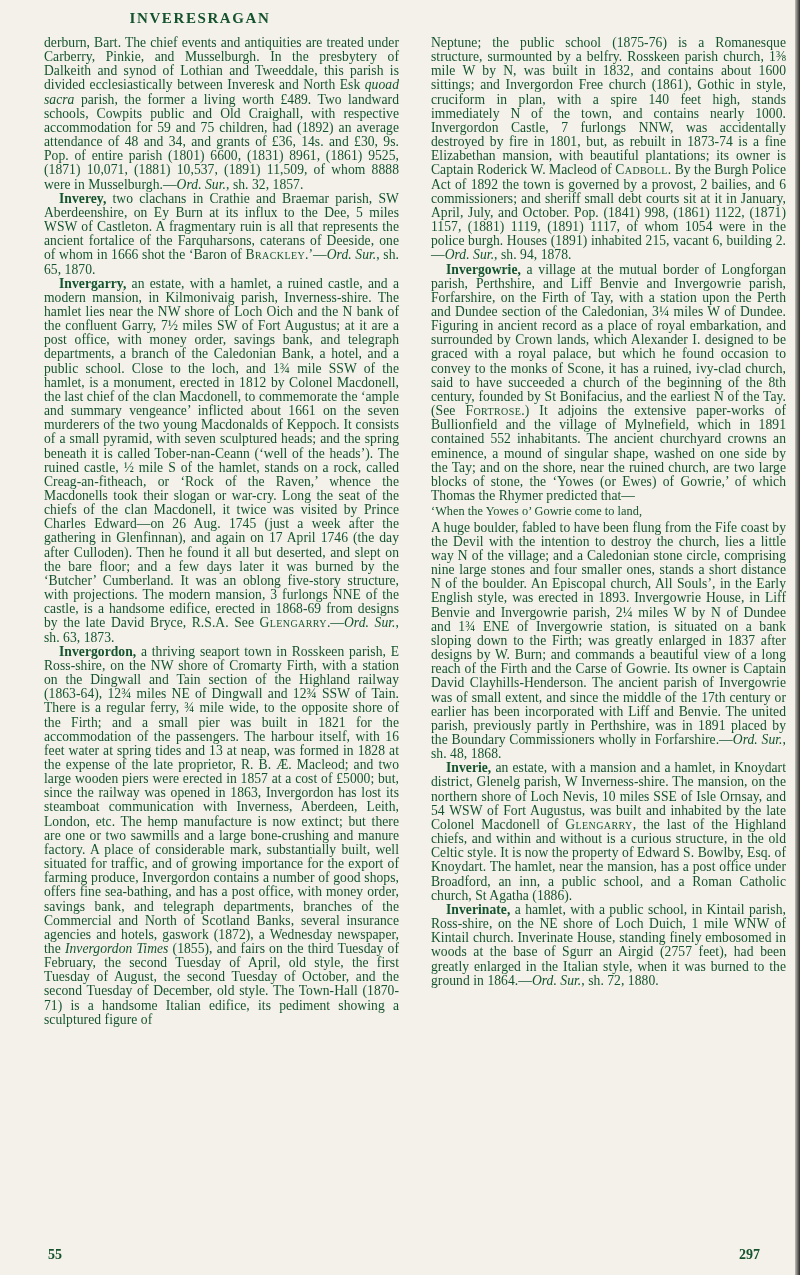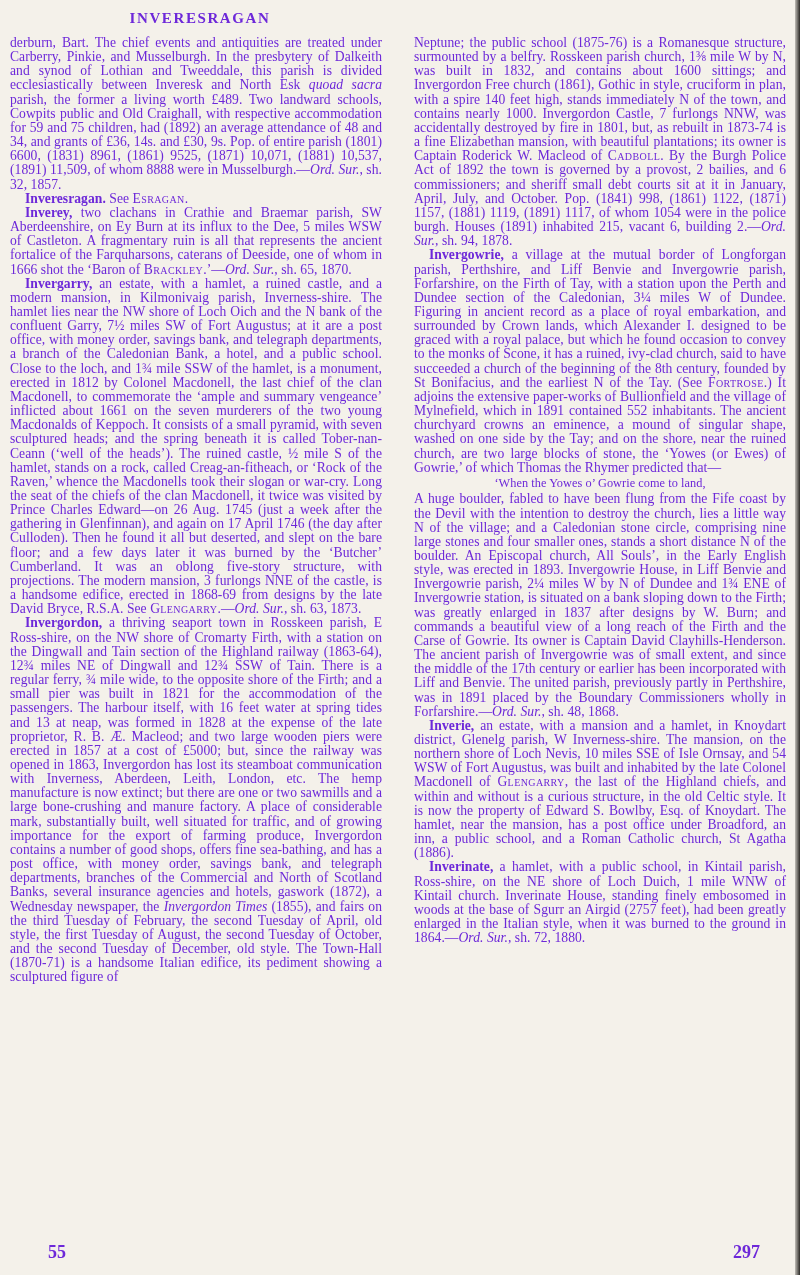--- a/index.html
+++ b/index.html
@@ -5,83 +5,83 @@
   html, body { margin: 0; padding: 0; }
   body {
     width: 800px; height: 1275px; overflow: hidden;
     background: #e9e6e0;
     font-family: "Liberation Serif", serif;
   }
   .page {
     position: relative;
     width: 800px; height: 1275px;
     background: #f4f1ea;
-    color: #6d28d9;
+    color: #14532d;
     box-sizing: border-box;
   }
   .scan-edge {
     position: absolute; right: 0; top: 0; width: 5px; height: 100%;
     background: linear-gradient(to right, rgba(40,38,34,0.25), #2a2824);
   }
   .running-heads {
     display: flex; padding-top: 10px;
   }
   .running-heads > div {
     width: 50%; text-align: center;
     font-weight: bold; font-size: 15px; letter-spacing: 1.6px;
   }
   .columns {
     display: flex;
     padding: 9px 14px 0 10px;
     gap: 32px;
     height: 1214px;
     overflow: hidden;
     box-sizing: content-box;
+    margin-left: 34px;
   }
   .col {
     width: 50%;
     text-align: justify;
     font-size: 13.6px;
     line-height: 14.15px;
     letter-spacing: 0.05px;
   }
   .col p { margin: 0; padding: 0; }
   .col p.indent { text-indent: 15px; }
   .col p.noindent { text-indent: 0; }
   .b  { font-weight: bold; }
   .i  { font-style: italic; }
   .sc { font-variant: small-caps; letter-spacing: 0.4px; font-family: Liberation Serif, serif; }
   .verse {
-    text-align: center;
+    text-align: left;
     font-size: 12.3px;
     line-height: 13.5px;
     margin: 2px 0 2px 0;
   }
   .folio {
     position: absolute;
     bottom: 12px;
     font-weight: bold;
-    font-size: 18px;
+    font-size: 14px;
   }
   .folio-left  { left: 48px; }
   .folio-right { right: 40px; margin-top: 40px; }
 </style>
 </head>
 <body>
 
 <div class="page">
 
   <div class="running-heads">
     <div>INVERESRAGAN</div>
   </div>
 
   <div class="columns">
     <div class="col" id="col-left">
         <p class="noindent"><span>derburn, Bart.  The chief events and antiquities are treated under Carberry, Pinkie, and Musselburgh.  In the presbytery of Dalkeith and synod of Lothian and Tweeddale, this parish is divided ecclesiastically between Inveresk and North Esk </span><span class="i">quoad sacra</span><span> parish, the former a living worth £489.  Two landward schools, Cowpits public and Old Craighall, with respective accommodation for 59 and 75 children, had (1892) an average attendance of 48 and 34, and grants of £36, 14s. and £30, 9s.  Pop. of entire parish (1801) 6600, (1831) 8961, (1861) 9525, (1871) 10,071, (1881) 10,537, (1891) 11,509, of whom 8888 were in Musselburgh.—</span><span class="i">Ord. Sur.</span><span>, sh. 32, 1857.</span></p>
-        <p class="indent"><span class="b">Inveresragan.</span><span>  See </span><span class="sc">Esragan</span><span>.</span></p>
         <p class="indent"><span class="b">Inverey,</span><span> two clachans in Crathie and Braemar parish, SW Aberdeenshire, on Ey Burn at its influx to the Dee, 5 miles WSW of Castleton.  A fragmentary ruin is all that represents the ancient fortalice of the Farquharsons, caterans of Deeside, one of whom in 1666 shot the ‘Baron of </span><span class="sc">Brackley</span><span>.’—</span><span class="i">Ord. Sur.</span><span>, sh. 65, 1870.</span></p>
         <p class="indent"><span class="b">Invergarry,</span><span> an estate, with a hamlet, a ruined castle, and a modern mansion, in Kilmonivaig parish, Inverness-shire.  The hamlet lies near the NW shore of Loch Oich and the N bank of the confluent Garry, 7½ miles SW of Fort Augustus; at it are a post office, with money order, savings bank, and telegraph departments, a branch of the Caledonian Bank, a hotel, and a public school.  Close to the loch, and 1¾ mile SSW of the hamlet, is a monument, erected in 1812 by Colonel Macdonell, the last chief of the clan Macdonell, to commemorate the ‘ample and summary vengeance’ inflicted about 1661 on the seven murderers of the two young Macdonalds of Keppoch.  It consists of a small pyramid, with seven sculptured heads; and the spring beneath it is called Tober-nan-Ceann (‘well of the heads’).  The ruined castle, ½ mile S of the hamlet, stands on a rock, called Creag-an-fitheach, or ‘Rock of the Raven,’ whence the Macdonells took their slogan or war-cry.  Long the seat of the chiefs of the clan Macdonell, it twice was visited by Prince Charles Edward—on 26 Aug. 1745 (just a week after the gathering in Glenfinnan), and again on 17 April 1746 (the day after Culloden).  Then he found it all but deserted, and slept on the bare floor; and a few days later it was burned by the ‘Butcher’ Cumberland.  It was an oblong five-story structure, with projections.  The modern mansion, 3 furlongs NNE of the castle, is a handsome edifice, erected in 1868-69 from designs by the late David Bryce, R.S.A.  See </span><span class="sc">Glengarry</span><span>.—</span><span class="i">Ord. Sur.</span><span>, sh. 63, 1873.</span></p>
         <p class="indent"><span class="b">Invergordon,</span><span> a thriving seaport town in Rosskeen parish, E Ross-shire, on the NW shore of Cromarty Firth, with a station on the Dingwall and Tain section of the Highland railway (1863-64), 12¾ miles NE of Dingwall and 12¾ SSW of Tain.  There is a regular ferry, ¾ mile wide, to the opposite shore of the Firth; and a small pier was built in 1821 for the accommodation of the passengers.  The harbour itself, with 16 feet water at spring tides and 13 at neap, was formed in 1828 at the expense of the late proprietor, R. B. Æ. Macleod; and two large wooden piers were erected in 1857 at a cost of £5000; but, since the railway was opened in 1863, Invergordon has lost its steamboat communication with Inverness, Aberdeen, Leith, London, etc.  The hemp manufacture is now extinct; but there are one or two sawmills and a large bone-crushing and manure factory.  A place of considerable mark, substantially built, well situated for traffic, and of growing importance for the export of farming produce, Invergordon contains a number of good shops, offers fine sea-bathing, and has a post office, with money order, savings bank, and telegraph departments, branches of the Commercial and North of Scotland Banks, several insurance agencies and hotels, gaswork (1872), a Wednesday newspaper, the </span><span class="i">Invergordon Times</span><span> (1855), and fairs on the third Tuesday of February, the second Tuesday of April, old style, the first Tuesday of August, the second Tuesday of October, and the second Tuesday of December, old style.  The Town-Hall (1870-71) is a handsome Italian edifice, its pediment showing a sculptured figure of</span></p>
       </div>
     <div class="col" id="col-right">
         <p class="noindent"><span>Neptune; the public school (1875-76) is a Romanesque structure, surmounted by a belfry.  Rosskeen parish church, 1⅜ mile W by N, was built in 1832, and contains about 1600 sittings; and Invergordon Free church (1861), Gothic in style, cruciform in plan, with a spire 140 feet high, stands immediately N of the town, and contains nearly 1000.  Invergordon Castle, 7 furlongs NNW, was accidentally destroyed by fire in 1801, but, as rebuilt in 1873-74 is a fine Elizabethan mansion, with beautiful plantations; its owner is Captain Roderick W. Macleod of </span><span class="sc">Cadboll</span><span>.  By the Burgh Police Act of 1892 the town is governed by a provost, 2 bailies, and 6 commissioners; and sheriff small debt courts sit at it in January, April, July, and October.  Pop. (1841) 998, (1861) 1122, (1871) 1157, (1881) 1119, (1891) 1117, of whom 1054 were in the police burgh.  Houses (1891) inhabited 215, vacant 6, building 2.—</span><span class="i">Ord. Sur.</span><span>, sh. 94, 1878.</span></p>
         <p class="indent"><span class="b">Invergowrie,</span><span> a village at the mutual border of Longforgan parish, Perthshire, and Liff Benvie and Invergowrie parish, Forfarshire, on the Firth of Tay, with a station upon the Perth and Dundee section of the Caledonian, 3¼ miles W of Dundee.  Figuring in ancient record as a place of royal embarkation, and surrounded by Crown lands, which Alexander I. designed to be graced with a royal palace, but which he found occasion to convey to the monks of Scone, it has a ruined, ivy-clad church, said to have succeeded a church of the beginning of the 8th century, founded by St Bonifacius, and the earliest N of the Tay.  (See </span><span class="sc">Fortrose</span><span>.)  It adjoins the extensive paper-works of Bullionfield and the village of Mylnefield, which in 1891 contained 552 inhabitants.  The ancient churchyard crowns an eminence, a mound of singular shape, washed on one side by the Tay; and on the shore, near the ruined church, are two large blocks of stone, the ‘Yowes (or Ewes) of Gowrie,’ of which Thomas the Rhymer predicted that—</span></p>
         <div class="verse">
           <div>‘When the Yowes o’ Gowrie come to land,</div>
         </div>

